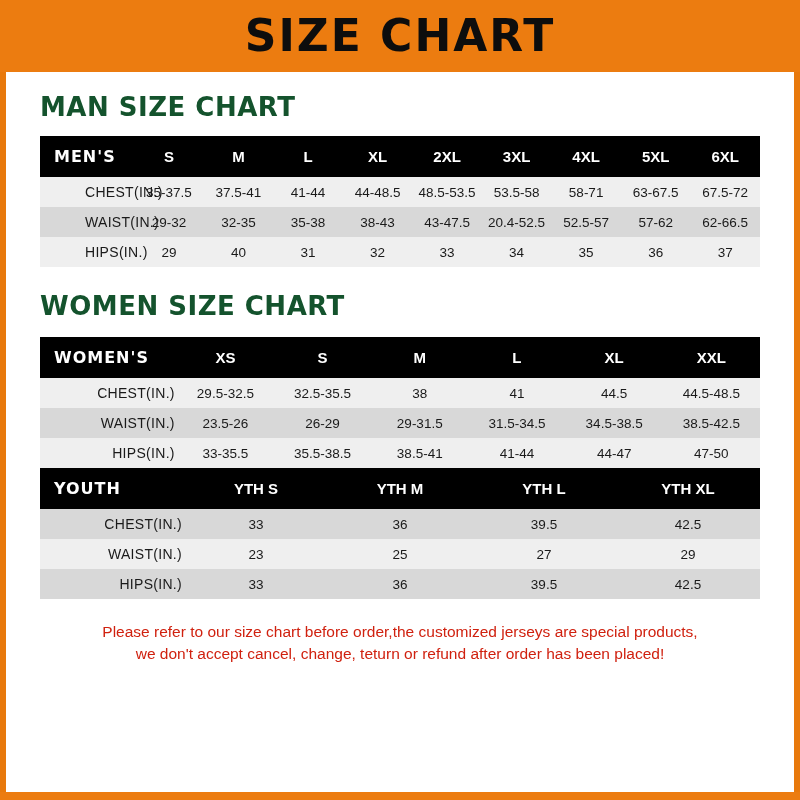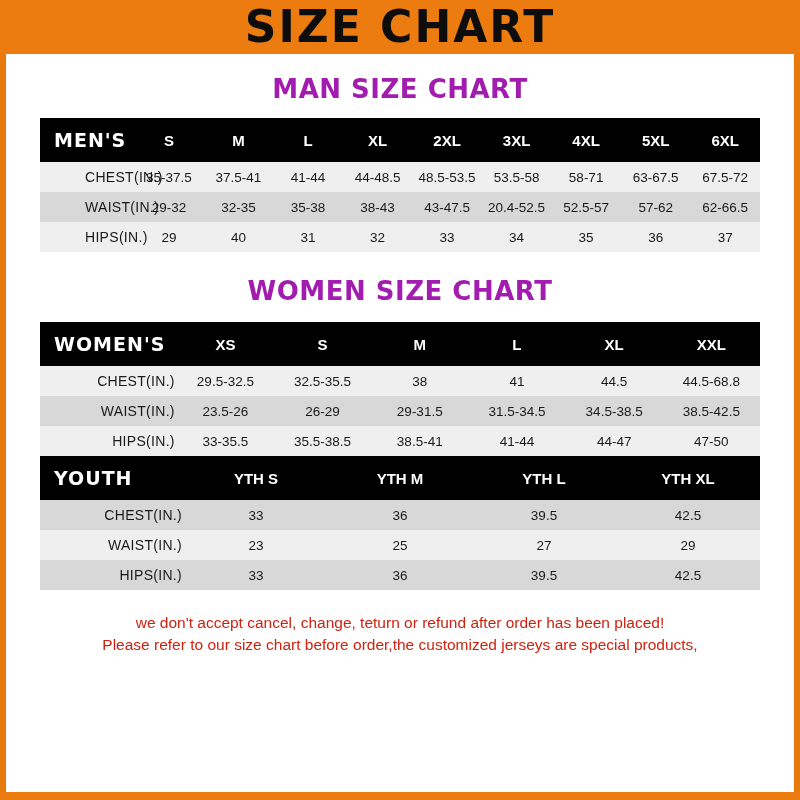--- a/index.html
+++ b/index.html
@@ -16,44 +16,44 @@
   .page {
     position: relative;
     width: 800px;
     height: 800px;
     background: #ffffff;
     box-sizing: border-box;
     border-left: 6px solid #e8790c;
     border-right: 6px solid #e8790c;
   }
   .header-banner {
-    height: 54px;
+    height: 72px;
     background: #ec7c10;
     display: flex;
     align-items: center;
     justify-content: center;
     margin: 0 -6px;
   }
   .header-title {
     font-family: "DejaVu Sans", sans-serif;
     font-weight: bold;
     font-size: 44px;
     letter-spacing: 2px;
     color: #0d0d0d;
     line-height: 1;
   }
   .content {
     padding: 0 34px;
   }
   .section-title {
-    text-align: center;
+    text-align: left;
     font-family: "DejaVu Sans", sans-serif;
     font-weight: bold;
     font-size: 26px;
-    color: #a21caf;
+    color: #14532d;
     letter-spacing: 0.5px;
   }
   .t1 { margin-top: 20px; margin-bottom: 14px; }
   .t2 { margin-top: 24px; margin-bottom: 16px; }
   .t3 { margin-top: 24px; margin-bottom: 16px; }
 
   table.size-table {
     width: 100%;
     border-collapse: collapse;
     table-layout: fixed;
@@ -71,21 +71,21 @@
     color: #ffffff;
     font-size: 15px;
     font-weight: bold;
     padding: 11px 2px;
   }
   table.size-table thead th.row-head {
     text-align: left;
     padding-left: 14px;
     letter-spacing: 1px;
     font-family: "DejaVu Sans", sans-serif;
-    font-size: 19px;
+    font-size: 16px;
   }
   table.size-table tbody td.row-head {
     text-align: right;
     font-weight: normal;
     font-size: 14px;
     letter-spacing: 0.3px;
     color: #1a1a1a;
     padding-left: 45px;
   }
   tr.band-light td { background: #efefef; }
@@ -220,21 +220,21 @@
         </tr>
       </thead>
       <tbody>
         <tr class="band-light">
           <td class="row-head">CHEST(IN.)</td>
           <td>29.5-32.5</td>
           <td>32.5-35.5</td>
           <td>38</td>
           <td>41</td>
           <td>44.5</td>
-          <td>44.5-68.8</td>
+          <td>44.5-48.5</td>
         </tr>
         <tr class="band-dark">
           <td class="row-head">WAIST(IN.)</td>
           <td>23.5-26</td>
           <td>26-29</td>
           <td>29-31.5</td>
           <td>31.5-34.5</td>
           <td>34.5-38.5</td>
           <td>38.5-42.5</td>
         </tr>
@@ -286,20 +286,20 @@
           <td class="row-head">HIPS(IN.)</td>
           <td>33</td>
           <td>36</td>
           <td>39.5</td>
           <td>42.5</td>
         </tr>
       </tbody>
     </table>
 
     <div class="footer-note">
+      <div>Please refer to our size chart before order,the customized jerseys are special products,</div>
       <div>we don't accept cancel, change, teturn or refund after order has been placed!</div>
-      <div>Please refer to our size chart before order,the customized jerseys are special products,</div>
     </div>
 
   </div>
 
   <div class="bottom-bar"></div>
 </div>
 
 </body></html>

